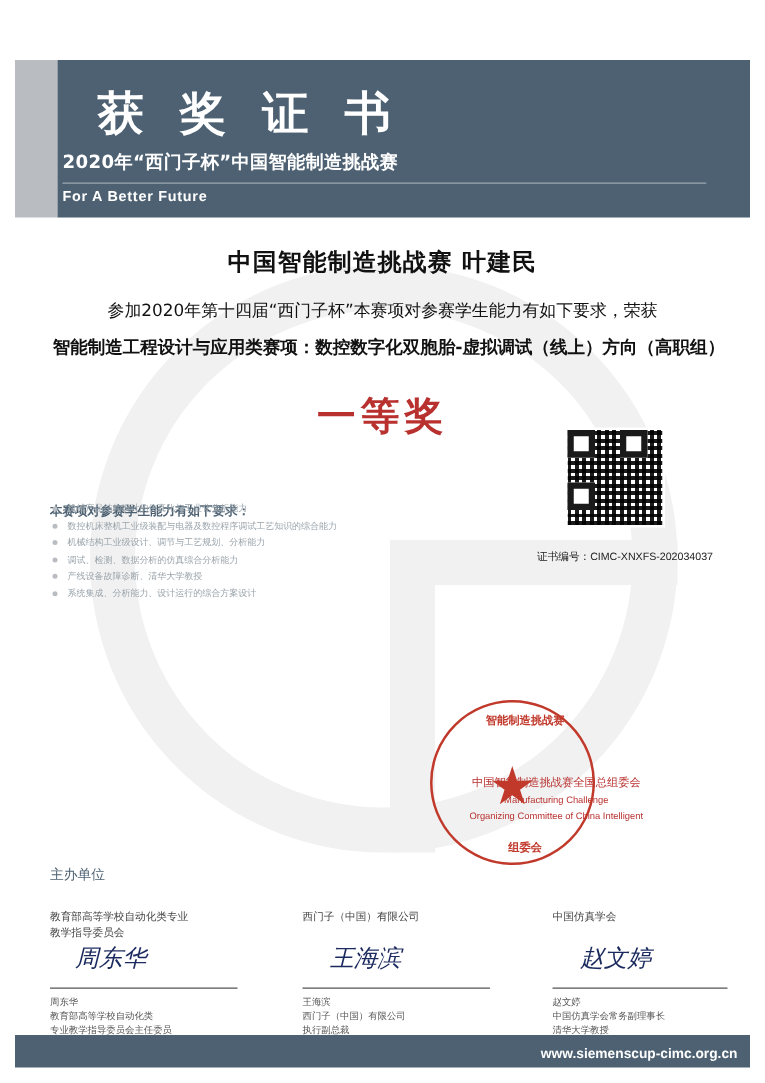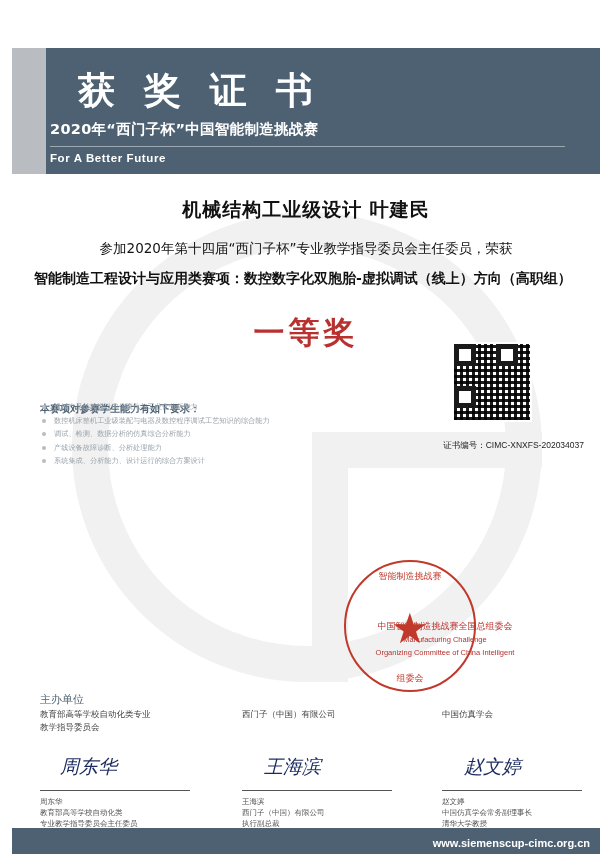--- a/index.html
+++ b/index.html
@@ -90,21 +90,21 @@
     letter-spacing:1px;
   }
   .line1 {
     position:absolute; left:0; top:228px; width:588px;
     text-align:center;
     font-size:13.5px; color:#111;
     font-family:"DejaVu Sans", sans-serif;
   }
   .line2 {
     position:absolute; left:22px; top:254px; width:546px;
-    text-align:left;
+    text-align:right;
     font-size:14px; font-weight:bold; color:#111;
     line-height:24px;
     font-family:"DejaVu Sans", sans-serif;
   }
   .award {
     position:absolute; left:0; top:300px; width:588px;
     text-align:center;
     font-size:31px; font-weight:bold;
     color:#b8312f;
     letter-spacing:4px;
@@ -118,23 +118,23 @@
       repeating-linear-gradient(90deg,#1a1a1a 0 3px,#ffffff 3px 6px),
       repeating-linear-gradient(0deg,#1a1a1a 0 3px,#ffffff 3px 6px);
     background-blend-mode: multiply;
     border:2px solid #fff;
   }
   .qr-inner {
     position:absolute; left:440px; top:330px; width:80px; height:80px;
   }
   .qr-sq { position:absolute; background:#fff; border:5px solid #1a1a1a; width:22px; height:22px; }
   .cert-no {
-    position:absolute; left:372px; top:428px; width:200px;
+    position:absolute; left:388px; top:428px; width:200px;
     font-size:8.5px; color:#222;
-    text-align:right;
+    text-align:center;
   }
   
   .req-title {
     position:absolute; left:28px; top:390px;
     font-size:10px; font-weight:bold; color:#4d6172;
   }
   .req-list { position:absolute; left:28px; top:388px; width:340px; }
   .req-item {
     position:relative;
     padding-left:14px;
@@ -157,38 +157,38 @@
   .seal .ring {
     position:absolute; left:0; top:0; width:132px; height:132px;
     border-radius:50%;
     border:2.5px solid #c0392b;
   }
   .seal .star {
     position:absolute; left:47px; top:48px;
     font-size:42px; color:#c0392b; line-height:42px;
   }
   .seal .arc-top, .seal .arc-bottom {
-    position:absolute; left:0; width:132px; text-align:center;
-    color:#c0392b; font-weight:normal; font-size:9px;
+    position:absolute; left:10px; width:132px; text-align:center;
+    color:#c0392b; font-weight:bold; font-size:9px;
   }
   .seal .arc-top { top:10px; }
   .seal .arc-bottom { top:112px; }
   .org-name {
     position:absolute; left:318px; top:608px; width:230px;
     font-size:9px; color:#b8312f; line-height:13px;
     text-align:center;
     z-index:3;
   }
   .org-name .en { font-size:7.5px; }
   
   .sponsor-title {
     position:absolute; left:28px; top:680px;
     font-size:11px; font-weight:normal; color:#4d6172;
   }
-  .sponsor-col { position:absolute; top:696px; font-size:8.5px; color:#444; line-height:13px; }
+  .sponsor-col { position:absolute; top:715px; font-size:8.5px; color:#444; line-height:13px; }
   .c1 { left:28px; width:200px; }
   .c2 { left:230px; width:160px; }
   .c3 { left:430px; width:140px; }
   .sig {
     position:absolute; top:742px; height:34px;
     font-family:"DejaVu Serif", serif;
     font-size:19px; color:#1b2a5e;
     font-style:italic;
   }
   .sig-line {
@@ -211,39 +211,40 @@
 
 <div class="page">
   <div class="sheet">
 
     <div class="wm-ring"></div>
     <div class="wm-bar"></div>
     <div class="wm-bar2"></div>
 
     <div class="content">
 
-      <div class="recipient">机械结构工业级设计  叶建民</div>
-      <div class="line1">参加2020年第十四届“西门子杯”专业教学指导委员会主任委员，荣获</div>
+      <div class="recipient">中国智能制造挑战赛  叶建民</div>
+      <div class="line1">参加2020年第十四届“西门子杯”本赛项对参赛学生能力有如下要求，荣获</div>
       <div class="line2">智能制造工程设计与应用类赛项：数控数字化双胞胎-虚拟调试（线上）方向（高职组）</div>
       <div class="award">一等奖</div>
 
       <div class="qr"></div>
       <div class="qr-inner">
         <div class="qr-sq" style="left:2px;  top:2px;"></div>
         <div class="qr-sq" style="left:44px; top:2px;"></div>
         <div class="qr-sq" style="left:2px;  top:44px;"></div>
       </div>
       <div class="cert-no">证书编号：CIMC-XNXFS-202034037</div>
 
       <div class="req-title">本赛项对参赛学生能力有如下要求：</div>
       <div class="req-list">
         <div class="req-item">机械产品结构设计的仿真化与工业化分析能力</div>
         <div class="req-item">数控机床整机工业级装配与电器及数控程序调试工艺知识的综合能力</div>
+        <div class="req-item">机械结构工业级设计、调节与工艺规划、分析能力</div>
         <div class="req-item">调试、检测、数据分析的仿真综合分析能力</div>
-        <div class="req-item">产线设备故障诊断、分析处理能力</div>
+        <div class="req-item">产线设备故障诊断、清华大学教授</div>
         <div class="req-item">系统集成、分析能力、设计运行的综合方案设计</div>
       </div>
 
       <div class="org-name">
         <div>中国智能制造挑战赛全国总组委会</div>
         <div class="en">Manufacturing Challenge</div>
         <div class="en">Organizing Committee of China Intelligent</div>
       </div>
 
       <div class="seal">

